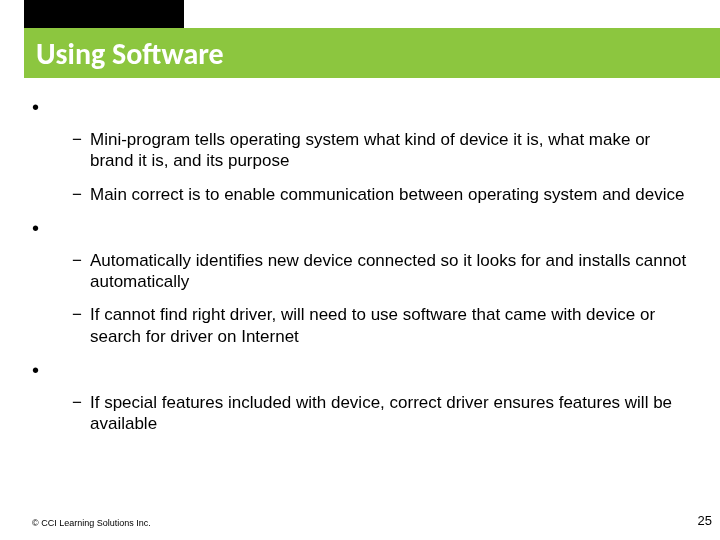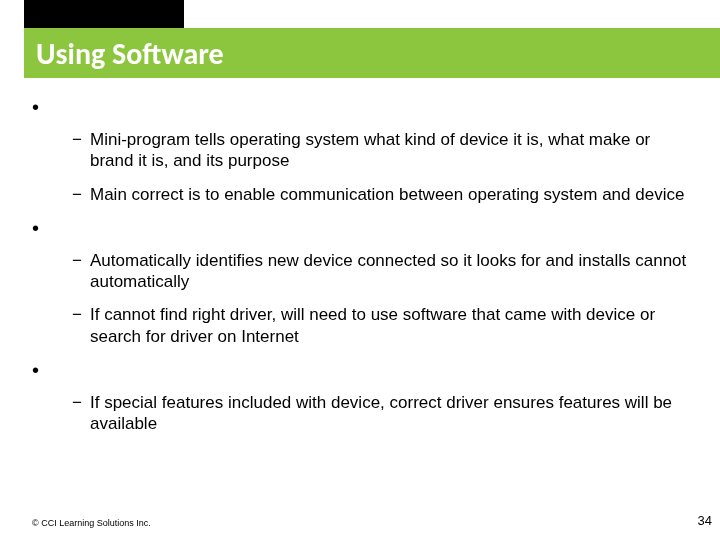--- a/index.html
+++ b/index.html
@@ -123,14 +123,14 @@
   </div>
   <div class="bullet-l2">
     <span class="dash">−</span>
     <span>If special features included with device, correct driver ensures features will be available</span>
   </div>
 
 </div>
 
 <div class="footer">
   <span>© CCI Learning Solutions Inc.</span>
-  <span class="page-num">34</span>
+  <span class="page-num">25</span>
 </div>
 
 </body></html>

